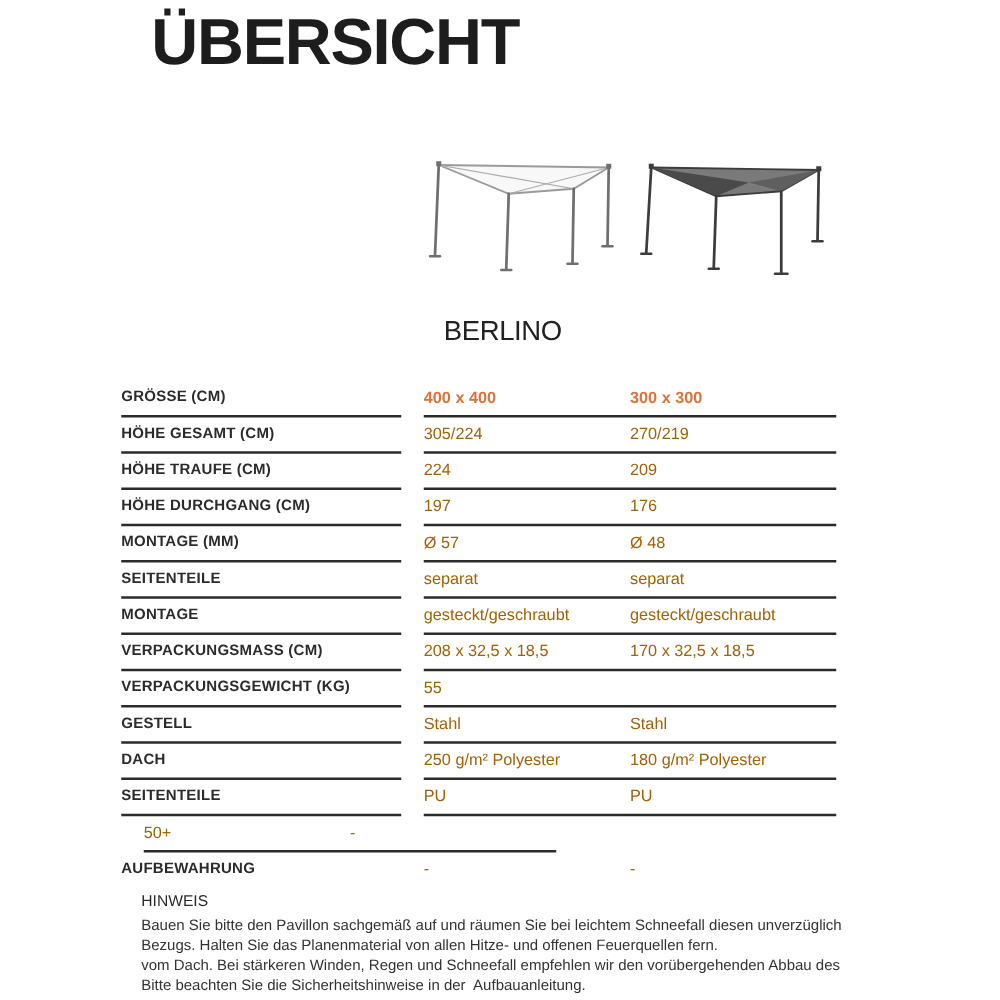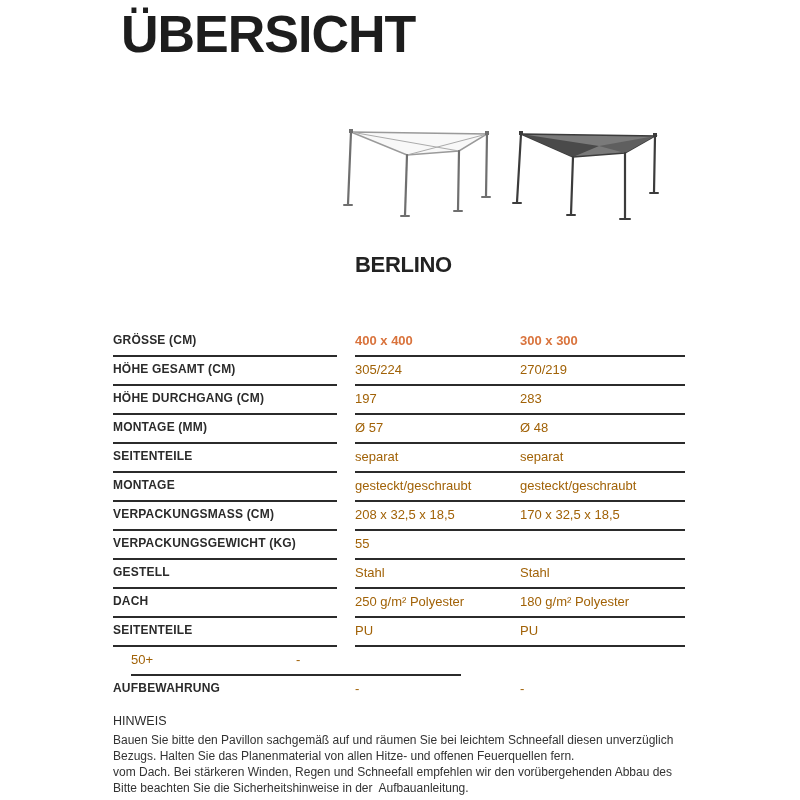--- a/index.html
+++ b/index.html
@@ -26,30 +26,29 @@
     left: 343px;
     top: 120px;
   }
   .figures svg { vertical-align: top; }
   .fig-light { margin-right: 14px; }
   .product {
     position: absolute;
     left: 355px;
     top: 252px;
     font-size: 22px;
-    font-weight: bold;
+    font-weight: normal;
     letter-spacing: -0.3px;
     color: #222222;
   }
   .spec-table {
     position: absolute;
-    left: 113px;
+    left: 97px;
     top: 305px;
     width: 572px;
-    margin-top: 23px;
   }
   .row { display: flex; height: 29px; }
   .c-label {
     width: 224px;
     box-sizing: border-box;
     border-bottom: 2px solid #2b2b2b;
     padding-top: 5px;
     font-size: 12px;
     font-weight: bold;
     letter-spacing: 0.2px;
@@ -154,27 +153,35 @@
 
     <div class="row">
       <div class="c-label">HÖHE GESAMT (CM)</div>
       <div class="c-gap"></div>
       <div class="c-vals">
         <div class="c-v1">305/224</div>
         <div class="c-v2">270/219</div>
       </div>
     </div>
 
+    <div class="row">
+      <div class="c-label">HÖHE TRAUFE (CM)</div>
+      <div class="c-gap"></div>
+      <div class="c-vals">
+        <div class="c-v1">224</div>
+        <div class="c-v2">209</div>
+      </div>
+    </div>
 
     <div class="row">
       <div class="c-label">HÖHE DURCHGANG (CM)</div>
       <div class="c-gap"></div>
       <div class="c-vals">
         <div class="c-v1">197</div>
-        <div class="c-v2">283</div>
+        <div class="c-v2">176</div>
       </div>
     </div>
 
     <div class="row">
       <div class="c-label">MONTAGE (MM)</div>
       <div class="c-gap"></div>
       <div class="c-vals">
         <div class="c-v1">Ø 57</div>
         <div class="c-v2">Ø 48</div>
       </div>

